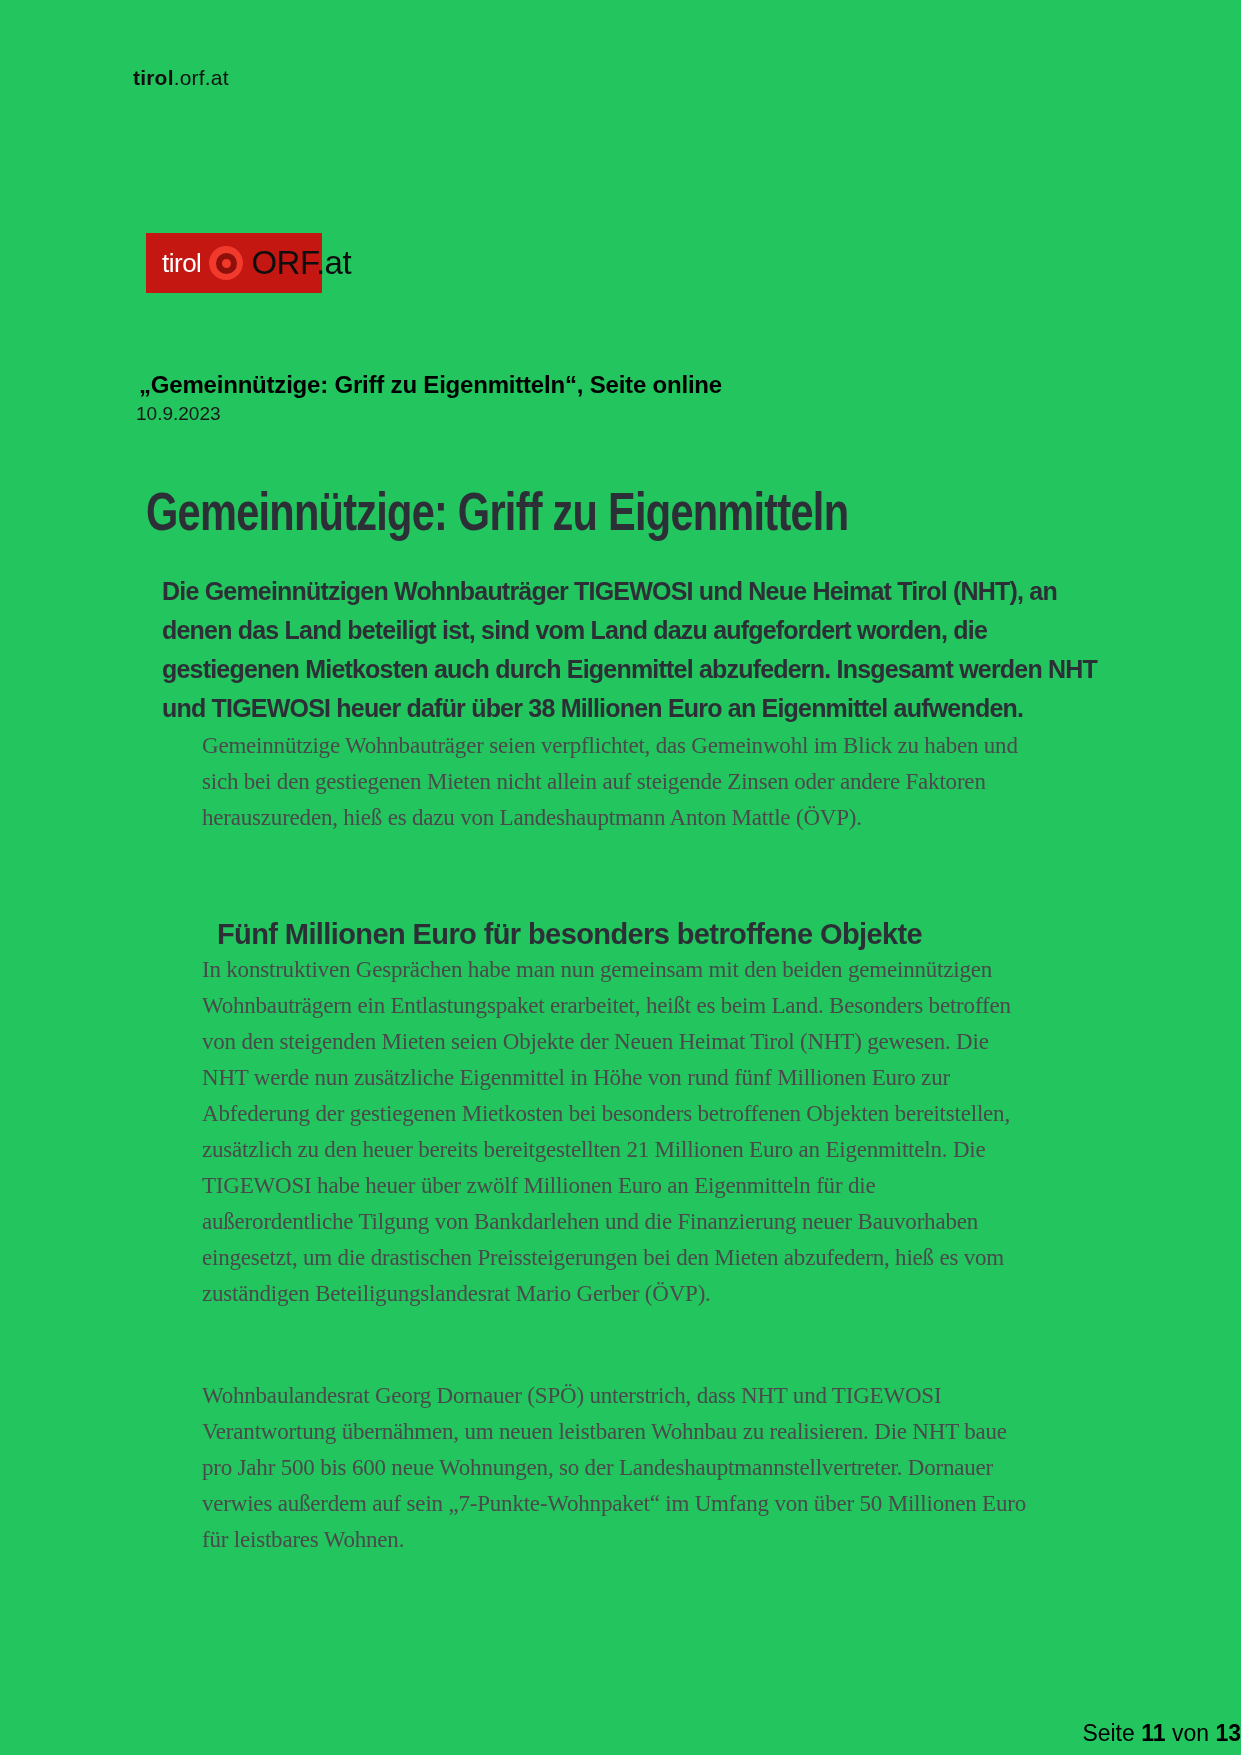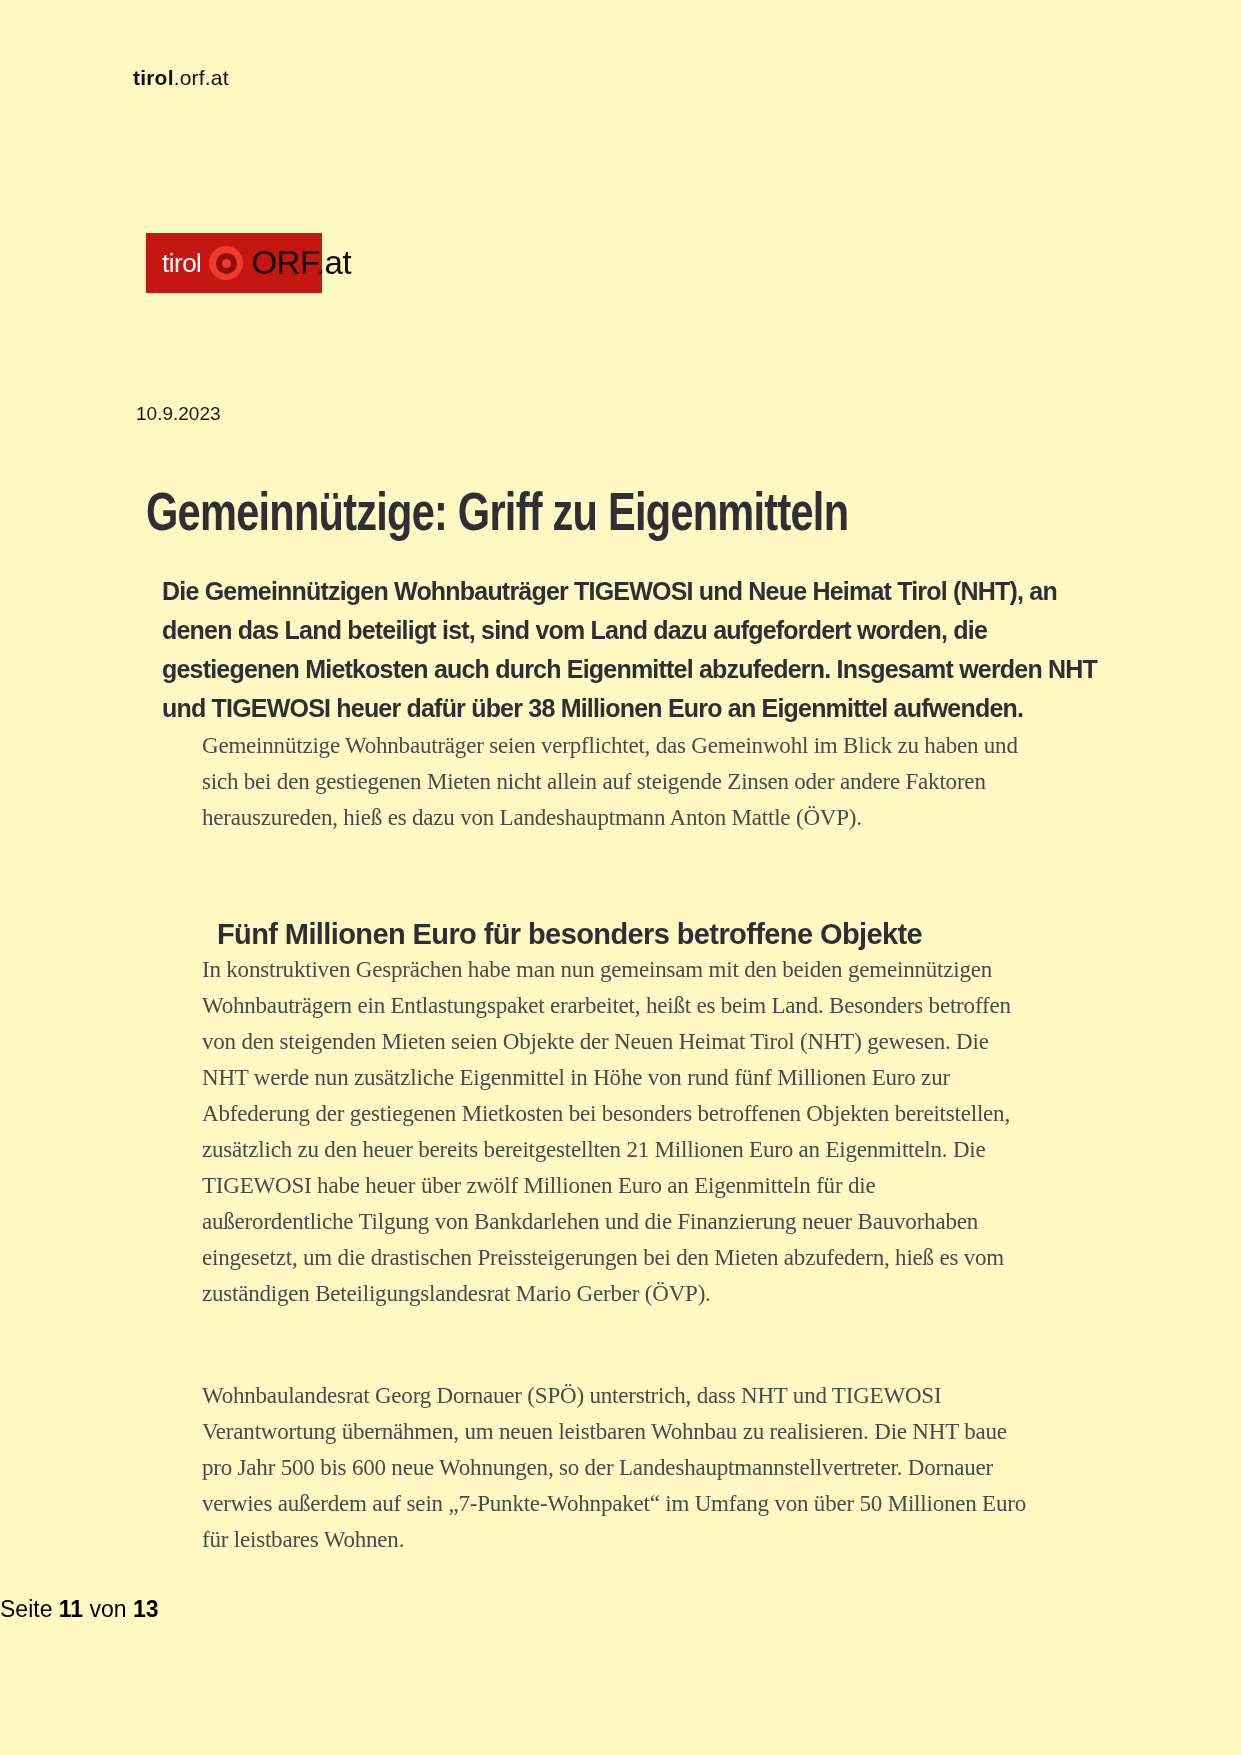--- a/index.html
+++ b/index.html
@@ -1,20 +1,20 @@
 <!DOCTYPE html>
 <html><head>
 <meta charset="utf-8">
 <style>
   html, body { margin: 0; padding: 0; background: #ffffff; }
   .page {
     position: relative;
     width: 1241px;
     height: 1755px;
-    background: #fef9c3;
+    background: #22c55e;
     font-family: "Liberation Sans", sans-serif;
     overflow: hidden;
   }
 
   
   .site-header {
     position: absolute;
     left: 133px; top: 66px;
     font-size: 21px;
     color: #111111;
@@ -125,22 +125,22 @@
     letter-spacing: -0.6px;
     color: #2d2f36;
     white-space: nowrap;
   }
   .para-2 { left: 202px; top: 952px; }
   .para-3 { left: 202px; top: 1378px; }
 
   
   .page-footer {
     position: absolute;
-    left: 0; right: 0; top: 1596px;
-    text-align: left;
+    left: 0; right: 0; top: 1720px;
+    text-align: right;
     font-size: 23px;
     color: #000000;
   }
   .page-footer .num { font-weight: 700; }
 </style>
 </head>
 <body>
 
 <div class="page">
 
@@ -151,20 +151,21 @@
   <div class="logo">
     <span class="region">tirol</span>
     <span class="bullseye">
       <span class="mid">
           <span class="dot"></span>
         </span>
     </span>
     <span class="brand">ORF.at</span>
   </div>
 
+  <div class="doc-title">„Gemeinnützige: Griff zu Eigenmitteln“, Seite online</div>
   <div class="doc-date">10.9.2023</div>
 
   <h1 class="headline">Gemeinnützige: Griff zu Eigenmitteln</h1>
 
   <p class="lead">Die Gemeinnützigen Wohnbauträger TIGEWOSI und Neue Heimat Tirol (NHT), an denen das Land beteiligt ist, sind vom Land dazu aufgefordert worden, die gestiegenen Mietkosten auch durch Eigenmittel abzufedern. Insgesamt werden NHT und TIGEWOSI heuer dafür über 38 Millionen Euro an Eigenmittel aufwenden.</p>
 
   <p class="para para-1">Gemeinnützige Wohnbauträger seien verpflichtet, das Gemeinwohl im Blick zu haben und sich bei den gestiegenen Mieten nicht allein auf steigende Zinsen oder andere Faktoren herauszureden, hieß es dazu von Landeshauptmann Anton Mattle (ÖVP).</p>
 
   <h2 class="subheading">Fünf Millionen Euro für besonders betroffene Objekte</h2>
 

